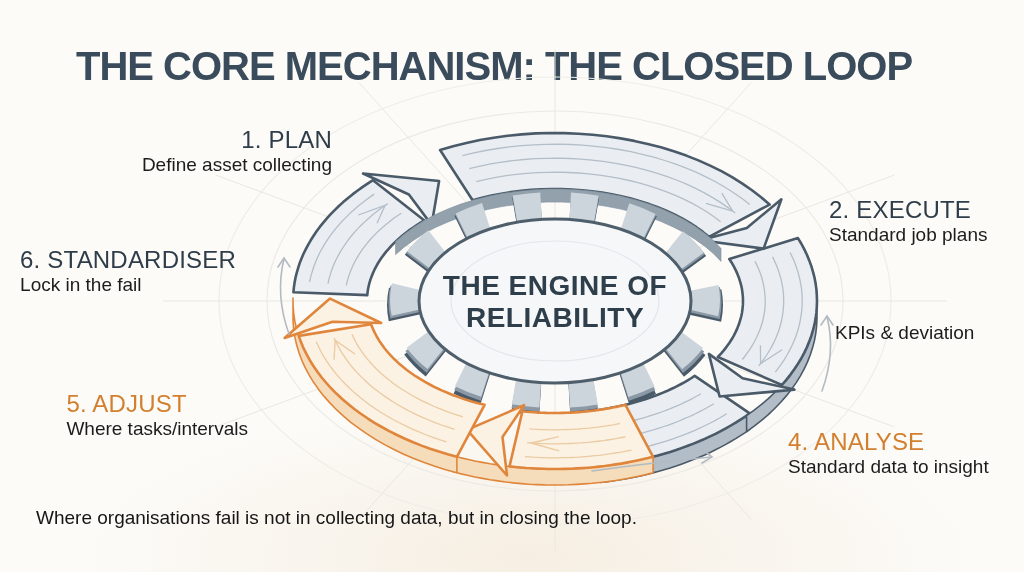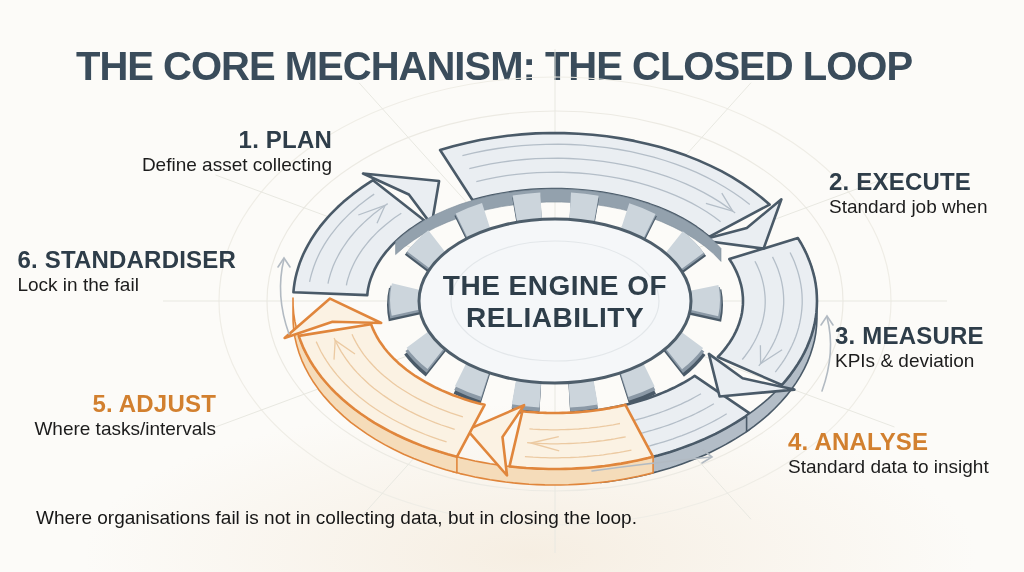--- a/index.html
+++ b/index.html
@@ -3,28 +3,28 @@
 <meta charset="utf-8">
 <style>
   html,body{margin:0;padding:0;width:1024px;height:572px;overflow:hidden;
     font-family:"Liberation Sans",sans-serif;background:#fcfbf8;}
   #stage{position:relative;width:988px;height:572px;
     background:radial-gradient(ellipse 620px 210px at 50% 97%, #f6eee2 0%, rgba(252,251,248,0) 72%), #fcfbf8;margin-left:36px;}
   #page-title{position:absolute;left:40px;top:44px;font-size:40px;font-weight:bold;
     color:#3a4c5b;letter-spacing:-1px;white-space:nowrap;}
   #diagram{position:absolute;left:0;top:0;}
   .step{position:absolute;line-height:1.18;white-space:nowrap;}
-  .step-title{font-size:24px;font-weight:bold;color:#2e3d49;letter-spacing:0.2px;}
+  .step-title{font-size:24px;font-weight:normal;color:#2e3d49;letter-spacing:0.2px;}
   .step-sub{font-size:19px;color:#1c1c1c;}
   .step--orange .step-title{color:#d2802f;}
   #step-plan{right:692px;top:126px;text-align:right;}
-  #step-execute{left:793px;top:168px;}
+  #step-execute{left:793px;top:196px;}
   #step-measure{left:799px;top:322px;}
   #step-analyse{left:752px;top:428px;}
-  #step-adjust{right:808px;top:390px;text-align:right;}
+  #step-adjust{right:776px;top:390px;text-align:left;}
   #step-standardise{right:788px;top:246px;}
   #footer{position:absolute;left:0;top:506px;width:1024px;text-align:left;
     font-size:19px;color:#161616;line-height:1.28;}
   .center-text{font-family:"Liberation Sans",sans-serif;font-size:28px;font-weight:bold;
     fill:#2e3e4a;letter-spacing:0.5px;}
 </style>
 </head>
 <body>
 
 <div id="stage">
@@ -110,24 +110,23 @@
       <path d="M667,450 L676,457 L666,463"></path>
     </g>
   </svg>
 
   <div class="step" id="step-plan">
     <div class="step-title">1. PLAN</div>
     <div class="step-sub">Define asset collecting</div>
   </div>
   <div class="step" id="step-execute">
     <div class="step-title">2. EXECUTE</div>
-    <div class="step-sub">Standard job when</div>
+    <div class="step-sub">Standard job plans</div>
   </div>
   <div class="step" id="step-measure">
-    <div class="step-title">3. MEASURE</div>
     <div class="step-sub">KPIs &amp; deviation</div>
   </div>
   <div class="step step--orange" id="step-analyse">
     <div class="step-title">4. ANALYSE</div>
     <div class="step-sub">Standard data to insight</div>
   </div>
   <div class="step step--orange" id="step-adjust">
     <div class="step-title">5. ADJUST</div>
     <div class="step-sub">Where tasks/intervals</div>
   </div>

